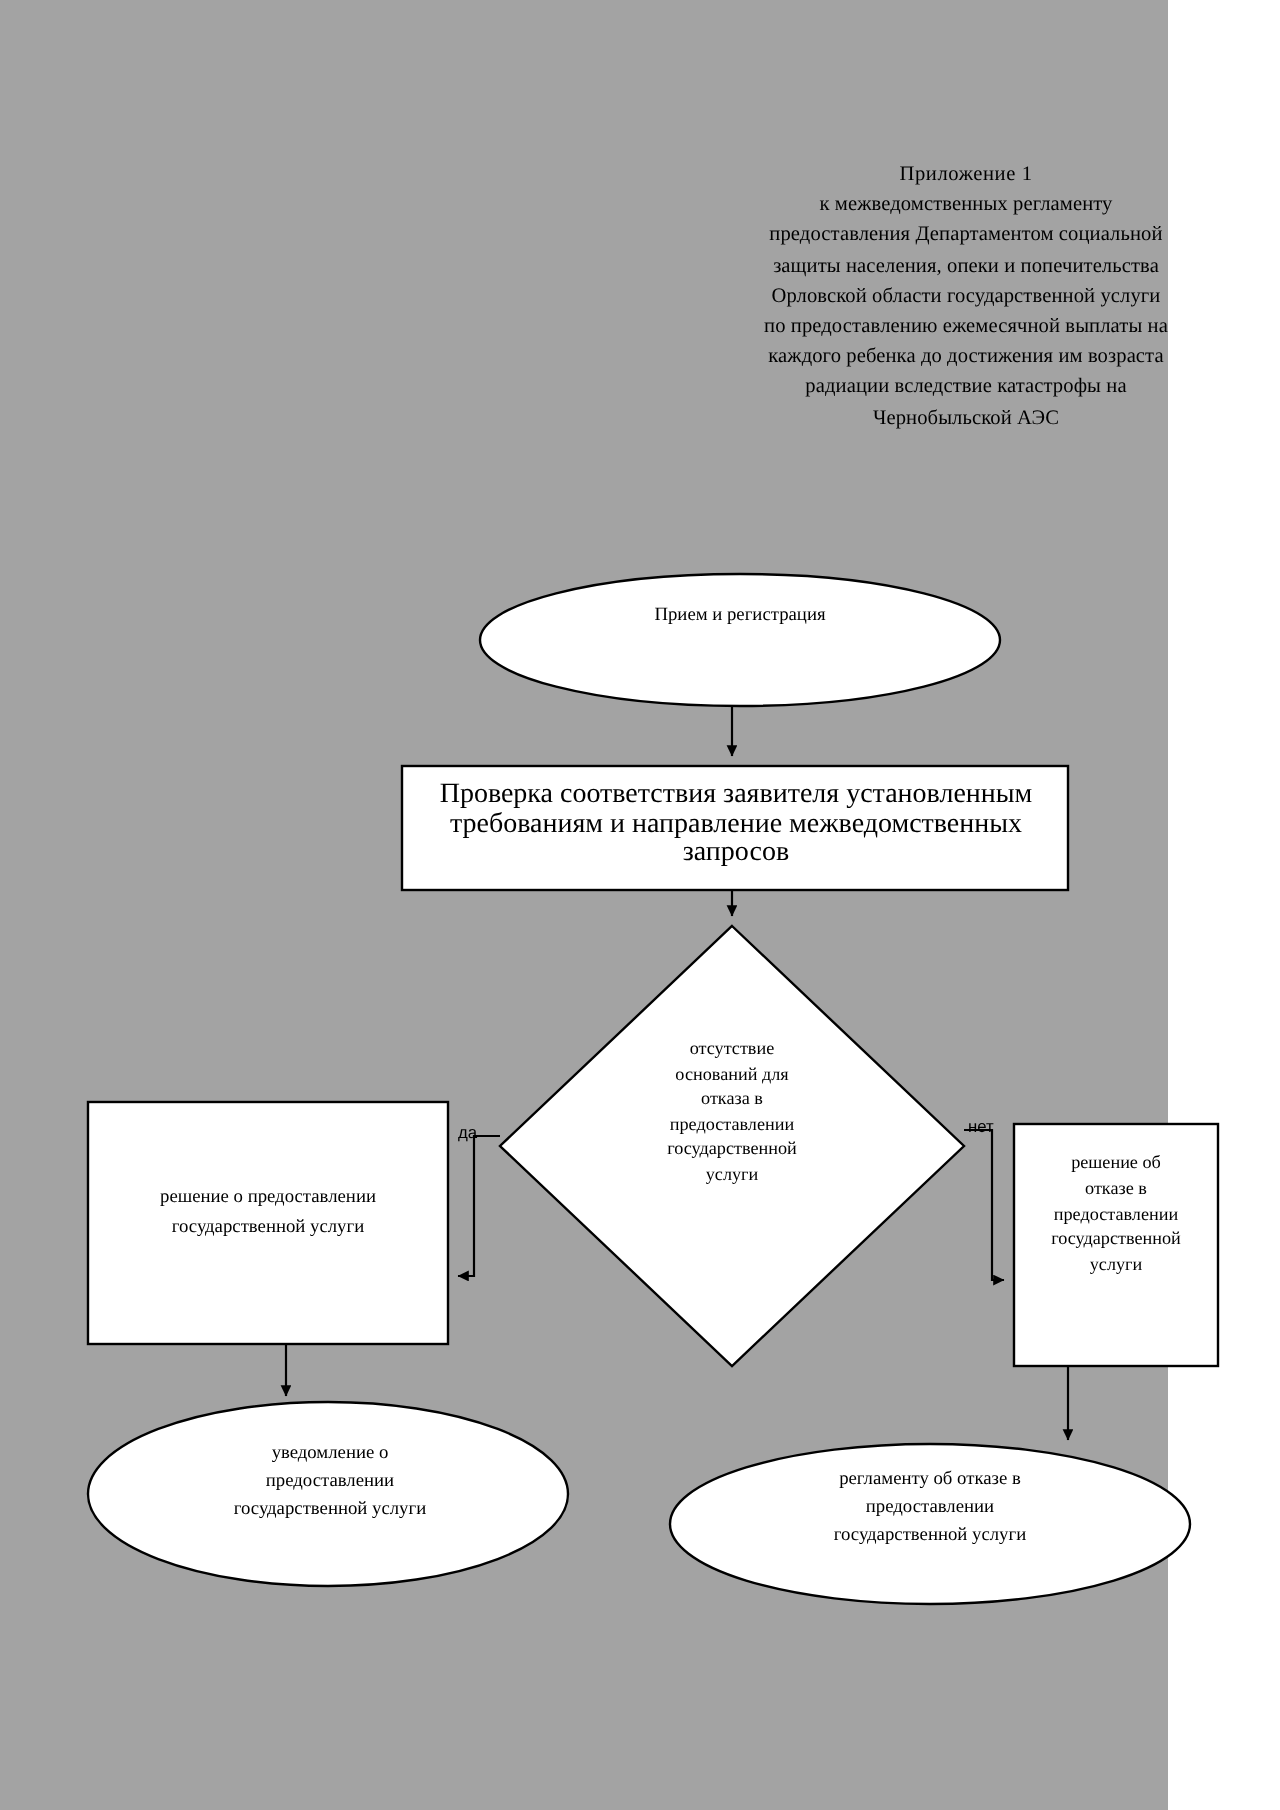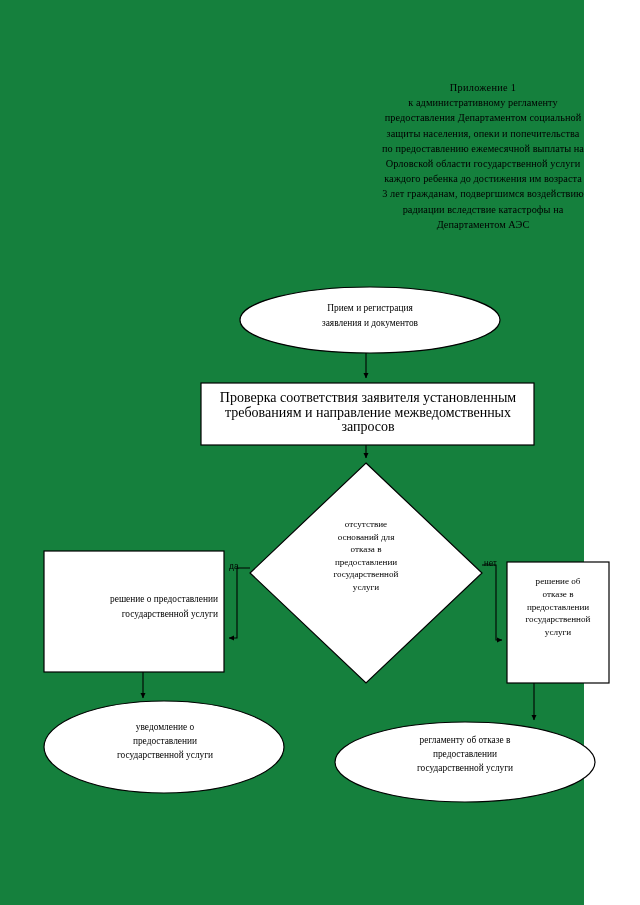--- a/index.html
+++ b/index.html
@@ -15,21 +15,21 @@
     color: #000000;
     overflow: hidden;
   }
 
   #page {
     position: absolute;
     left: 0;
     top: 0;
     width: 584px;
     height: 905px;
-    background: #15803d;
+    background: #a3a3a3;
   }
 
   
   #header-block {
     position: absolute;
     left: 352px;
     top: 80px;
     width: 262px;
     text-align: center;
     font-size: 10.3px;
@@ -88,21 +88,20 @@
     width: 140px;
     font-size: 9.1px;
     line-height: 12.6px;
   }
   #label-grant {
     left: 50px;
     top: 572px;
     width: 168px;
     font-size: 9.4px;
     line-height: 14.5px;
-    text-align: right;
   }
   #label-refuse {
     left: 510px;
     top: 555px;
     width: 96px;
     font-size: 9.1px;
     line-height: 12.8px;
   }
   #label-notify-grant {
     left: 60px;
@@ -137,29 +136,28 @@
     top: 538px;
   }
 </style>
 </head>
 <body>
 
 <div id="page">
 
   <div id="header-block">
     <span class="hdr-line first">Приложение 1</span>
-    <span class="hdr-line">к административному регламенту</span>
+    <span class="hdr-line">к межведомственных регламенту</span>
     <span class="hdr-line">предоставления Департаментом социальной</span>
     <span class="hdr-line">защиты населения, опеки и попечительства</span>
+    <span class="hdr-line">Орловской области государственной услуги</span>
     <span class="hdr-line">по предоставлению ежемесячной выплаты на</span>
-    <span class="hdr-line">Орловской области государственной услуги</span>
     <span class="hdr-line">каждого ребенка до достижения им возраста</span>
-    <span class="hdr-line">3 лет гражданам, подвергшимся воздействию</span>
     <span class="hdr-line">радиации вследствие катастрофы на</span>
-    <span class="hdr-line">Департаментом АЭС</span>
+    <span class="hdr-line">Чернобыльской АЭС</span>
   </div>
 
   <div id="flowchart">
 
     <svg id="flow-svg" width="640" height="905" viewBox="0 0 640 905">
       <defs>
         <marker id="arrowhead" markerWidth="7" markerHeight="7" refX="5.4" refY="2.7" orient="auto" markerUnits="userSpaceOnUse">
           <path d="M0,0 L5.6,2.7 L0,5.4 z" fill="#000000"></path>
         </marker>
       </defs>
@@ -186,21 +184,20 @@
 
       <line x1="534" y1="663" x2="534" y2="700" stroke="#000000" stroke-width="1.1" marker-end="url(#arrowhead)"></line>
 
       <ellipse cx="164" cy="727" rx="120" ry="46" fill="#ffffff" stroke="#000000" stroke-width="1.2"></ellipse>
 
       <ellipse cx="465" cy="742" rx="130" ry="40" fill="#ffffff" stroke="#000000" stroke-width="1.2"></ellipse>
     </svg>
 
     <div class="node-label" id="label-intake">
       <div>Прием и регистрация</div>
-      <div>заявления и документов</div>
     </div>
 
     <div class="node-label" id="label-check">
       <div>Проверка соответствия заявителя установленным</div>
       <div>требованиям и направление межведомственных запросов</div>
     </div>
 
     <div class="node-label" id="label-decision">
       <div>отсутствие</div>
       <div>оснований для</div>

